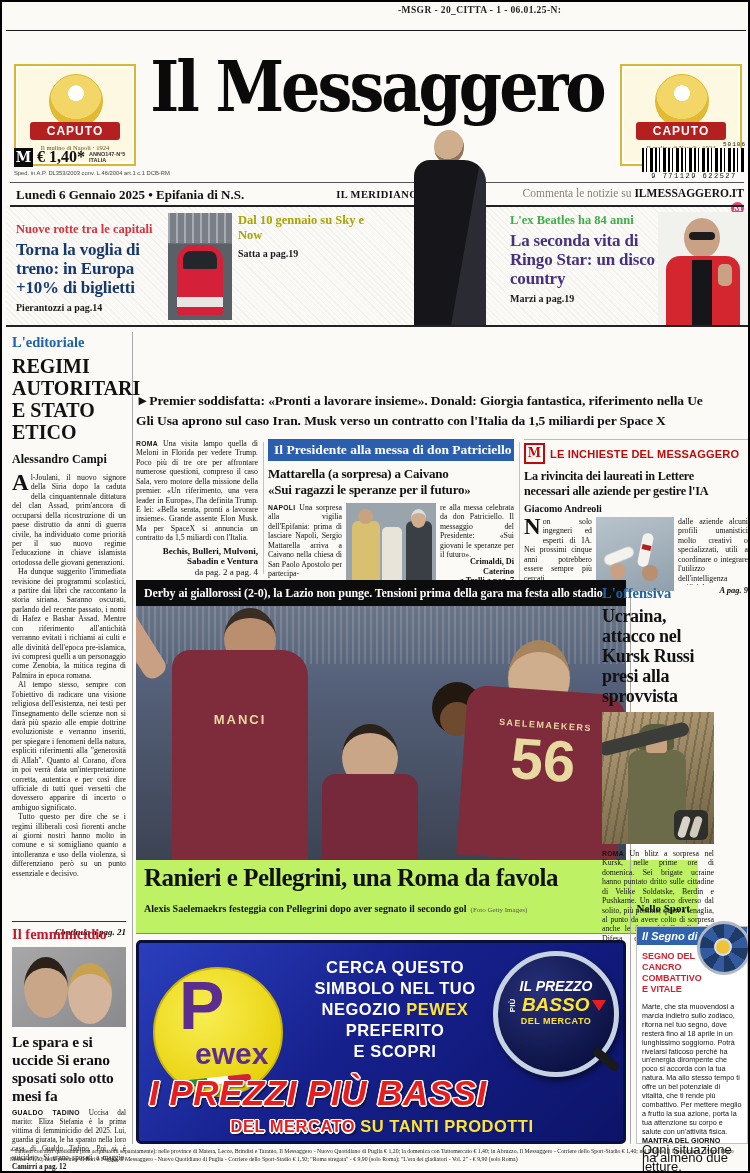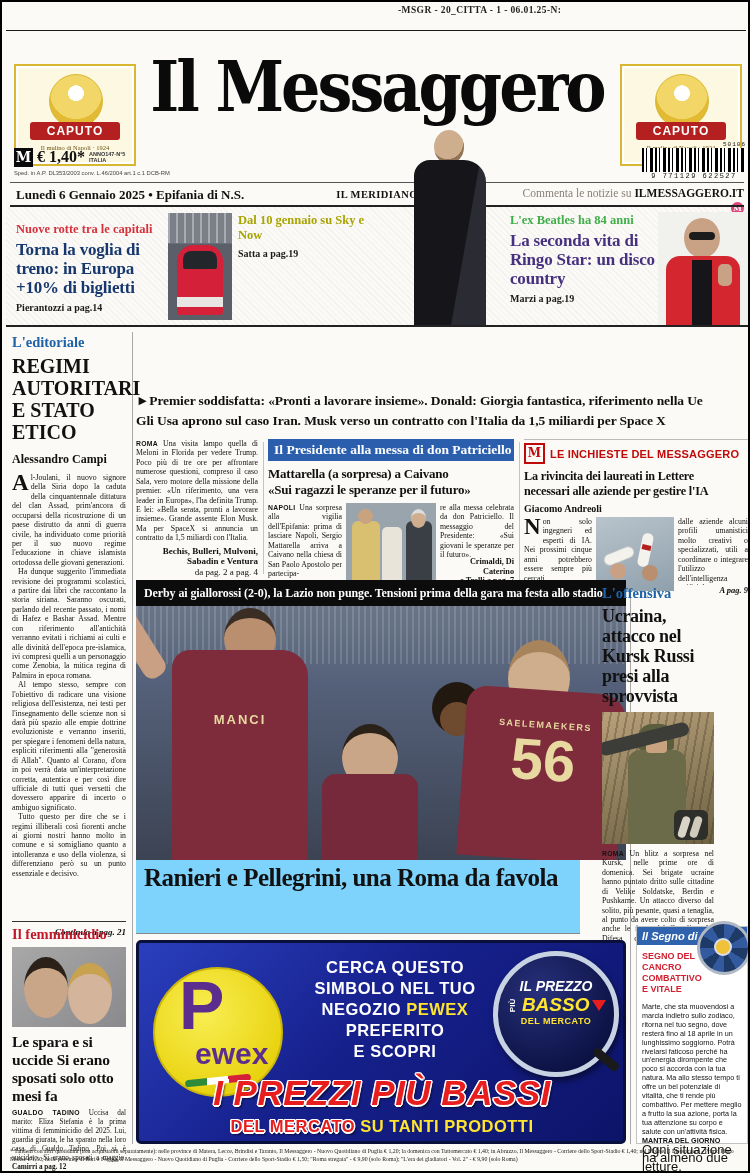--- a/index.html
+++ b/index.html
@@ -203,22 +203,29 @@
     <div class="abs" style="left:186px;top:168px;width:96px;height:86px;background:#76293a;border-radius:14px 14px 0 0;"></div>
     <div class="circ" style="left:296px;top:76px;width:50px;height:52px;background:#21180f;"></div>
     <div class="circ" style="left:304px;top:96px;width:34px;height:34px;background:#6e4a2e;"></div>
     <div class="circ" style="left:372px;top:34px;width:62px;height:64px;background:#cfae8e;border-top:12px solid #a8845c;"></div>
     <div class="abs" style="left:326px;top:84px;width:160px;height:170px;background:#7e2c3c;border-radius:20px 26px 0 0;transform:rotate(4deg);">
       <div style="margin-top:30px;text-align:center;font:700 9px 'Liberation Sans',sans-serif;letter-spacing:1.5px;color:#e8d9a0;">SAELEMAEKERS</div>
       <div style="text-align:center;font:700 58px/60px 'Liberation Sans',sans-serif;color:#e8d9a0;">56</div>
     </div>
   </div>
 
-  <div class="abs" style="left:134px;top:858px;width:444px;height:74px;background:#7dd3fc;border-bottom:1px solid #888;padding:4px 8px;box-sizing:border-box;">
+  <div class="abs" style="left:134px;top:858px;width:562px;height:74px;background:#bef264;border-bottom:1px solid #888;padding:4px 8px;box-sizing:border-box;">
     <div class="ser" style="font-weight:700;font-size:25px;letter-spacing:-.5px;">Ranieri e Pellegrini, una Roma da favola</div>
+    <div style="display:flex;justify-content:space-between;align-items:baseline;margin-top:6px;">
+      <div>
+        <span class="ser b" style="font-size:10px;">Alexis Saelemaekrs festeggia con Pellegrini dopo aver segnato il secondo gol</span>
+        <span class="ser" style="font-size:7px;color:#555;">(Foto Getty Images)</span>
+      </div>
+      <span class="ser b" style="font-size:11px;">Nello Sport</span>
+    </div>
   </div>
 
   <div class="abs vrule" style="left:628px;top:583px;height:559px;"></div>
 
   <div class="abs" style="left:600px;top:583px;width:112px;">
     <div class="sec-lbl">L'offensiva</div>
     <div class="ser" style="font-weight:700;font-size:18px;line-height:20px;margin-top:4px;letter-spacing:-.3px;">Ucraina, attacco nel Kursk Russi presi alla sprovvista</div>
     <div class="photo" style="position:relative;width:112px;height:132px;margin-top:6px;background:linear-gradient(160deg,#b8a07a,#8a7a58 60%,#6e6244);">
       <div class="abs" style="left:0;top:0;width:112px;height:132px;background:repeating-linear-gradient(100deg,rgba(60,50,30,.3) 0 2px,transparent 2px 8px);"></div>
       <div class="abs" style="left:26px;top:38px;width:58px;height:94px;background:#6b6b4a;border-radius:12px 12px 0 0;"></div>
@@ -264,21 +271,21 @@
     <div class="circ" style="left:354px;top:8px;width:116px;height:116px;background:radial-gradient(circle at 35% 30%,#27307a,#0a1040 80%);border:5px solid #c7d2e2;box-shadow:2px 4px 6px rgba(0,0,0,.5);text-align:center;">
       <div class="san" style="margin-top:22px;font-style:italic;font-weight:700;font-size:14px;color:#fff;">IL PREZZO</div>
       <div style="display:flex;justify-content:center;align-items:center;gap:3px;">
         <span class="san" style="font-weight:700;font-size:8px;color:#fff;transform:rotate(-90deg);">PIÙ</span>
         <span class="san" style="font-style:italic;font-weight:700;font-size:19px;color:#ffe430;">BASSO</span>
         <span style="width:0;height:0;border-left:7px solid transparent;border-right:7px solid transparent;border-top:11px solid #e81e1e;"></span>
       </div>
       <div class="san" style="font-weight:700;font-size:9px;color:#ffe430;letter-spacing:.5px;">DEL MERCATO</div>
     </div>
     <div class="abs" style="left:70px;top:112px;width:30px;height:9px;background:#1a1a1a;border-radius:4px;transform:rotate(40deg);left:452px;top:112px;"></div>
-    <div class="san outline-w" style="position:absolute;left:10px;top:130px;width:466px;text-align:center;font-style:italic;font-weight:700;font-size:35px;color:#e81e1e;letter-spacing:.5px;">I PREZZI PIÙ BASSI</div>
+    <div class="san outline-w" style="position:absolute;left:10px;top:130px;width:466px;text-align:left;font-style:italic;font-weight:700;font-size:35px;color:#e81e1e;letter-spacing:.5px;">I PREZZI PIÙ BASSI</div>
     <div class="san" style="position:absolute;left:10px;top:174px;width:466px;text-align:center;font-weight:700;font-size:16.5px;letter-spacing:.5px;">
       <span class="outline-w" style="color:#e81e1e;">DEL MERCATO</span>
       <span style="color:#ffe430;">SU TANTI PRODOTTI</span>
     </div>
   </div>
 
   <div class="abs" style="left:634px;top:924px;width:112px;height:218px;background:#fff;border:1px solid #c2c2c2;box-sizing:border-box;padding:0 5px 3px;">
     <div style="margin:0 -5px;height:18px;background:#2f63ae;color:#fff;font:italic 700 11px/18px 'Liberation Sans',sans-serif;padding-left:5px;">Il Segno di LUCA</div>
     <div class="circ" style="right:-4px;top:-6px;width:48px;height:48px;background:repeating-conic-gradient(#33599e 0 30deg,#1e3a66 30deg 60deg);border:3px solid #b0b8c4;">
       <div class="circ" style="left:14px;top:14px;width:14px;height:14px;background:#f0c23a;border:2px solid #d8e0ea;"></div>

